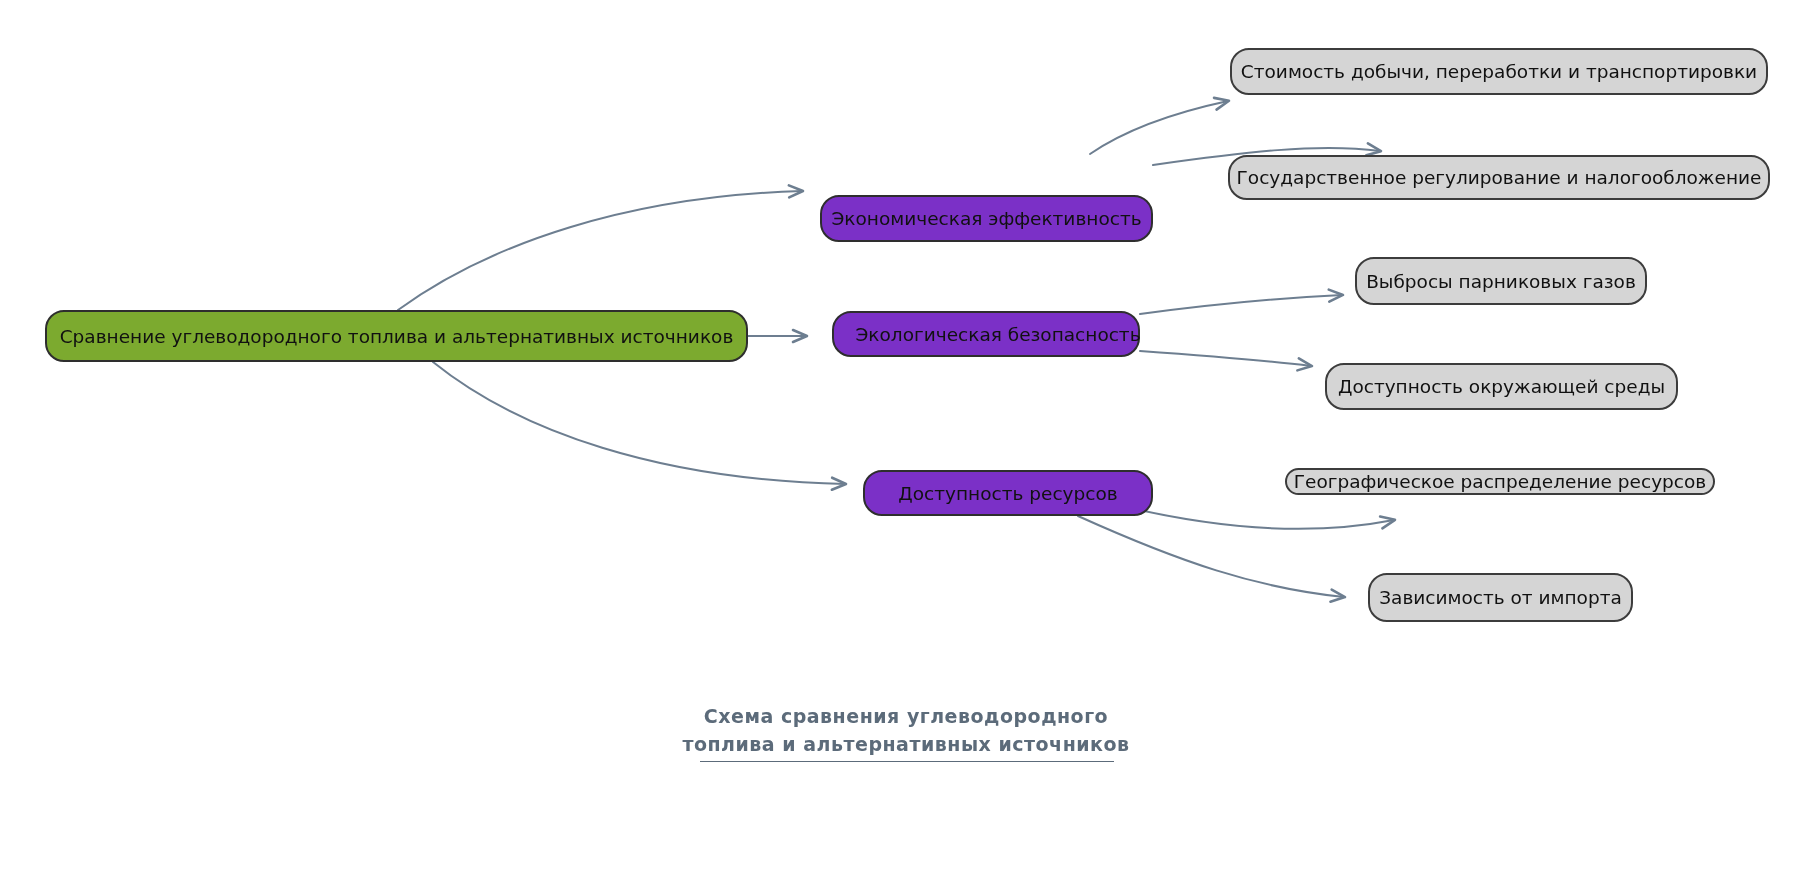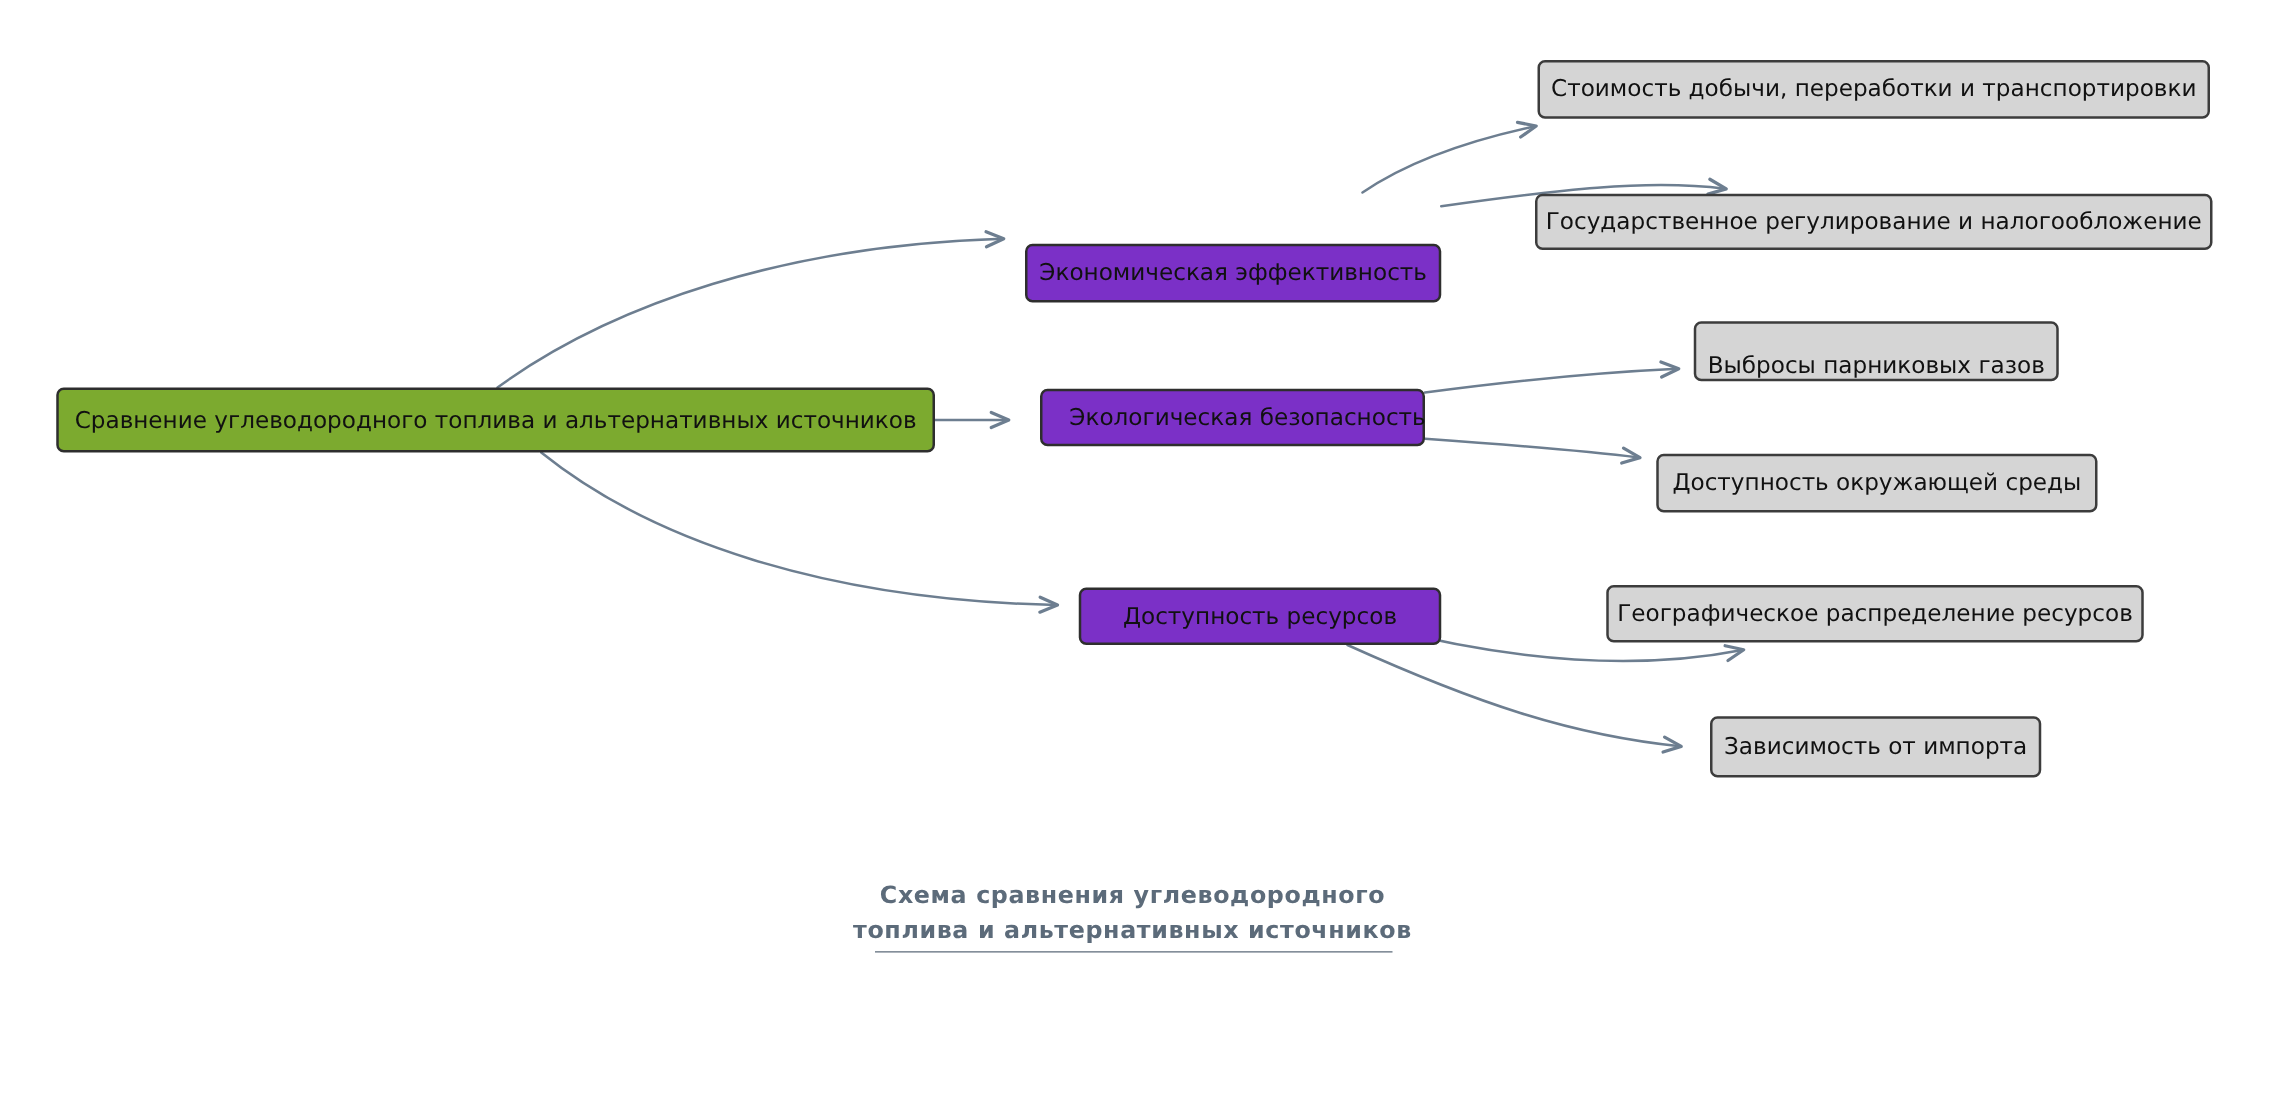--- a/index.html
+++ b/index.html
@@ -10,21 +10,21 @@
     font-family:"DejaVu Sans","Liberation Sans",sans-serif;
     overflow:hidden;
   }
   svg.edges{position:absolute;left:0;top:0;}
   .edge{fill:none;stroke:#6d7e90;stroke-width:2;stroke-linecap:round;}
   .node{
     position:absolute;
     display:flex;align-items:center;justify-content:center;
     white-space:nowrap;
     border:2.5px solid #2e2e2e;
-    border-radius:6px;
+    border-radius:19px;
     font-size:18.5px;
     color:#111111;
     box-sizing:border-box;
   }
   .node.root{background:#7CAA2F;}
   .node.branch{background:#7B30C7;}
   .node.leaf{background:#d5d5d5;border-color:#3c3c3c;}
   .caption{
     position:absolute;
     left:906px;top:703px;
@@ -87,27 +87,27 @@
   <div class="node branch" style="left:863px;top:470px;width:290px;height:46px;">
     <span>Доступность ресурсов</span>
   </div>
 
   <div class="node leaf" style="left:1230px;top:48px;width:538px;height:47px;">
     <span>Стоимость добычи, переработки и транспортировки</span>
   </div>
   <div class="node leaf" style="left:1228px;top:155px;width:542px;height:45px;align-items:center;">
     <span>Государственное регулирование и налогообложение</span>
   </div>
-  <div class="node leaf" style="left:1355px;top:257px;width:292px;height:48px;align-items:flex-end;">
+  <div class="node leaf" style="left:1355px;top:257px;width:292px;height:48px;">
     <span>Выбросы парниковых газов</span>
   </div>
   <div class="node leaf" style="left:1325px;top:363px;width:353px;height:47px;">
     <span>Доступность окружающей среды</span>
   </div>
-  <div class="node leaf" style="left:1285px;top:468px;width:430px;height:46px;">
+  <div class="node leaf" style="left:1285px;top:468px;width:430px;height:27px;">
     <span>Географическое распределение ресурсов</span>
   </div>
   <div class="node leaf" style="left:1368px;top:573px;width:265px;height:49px;">
     <span>Зависимость от импорта</span>
   </div>
 
   <div class="caption">Схема сравнения углеводородного топлива и альтернативных источников</div>
   <div class="caption-rule"></div>
 
 </div>

